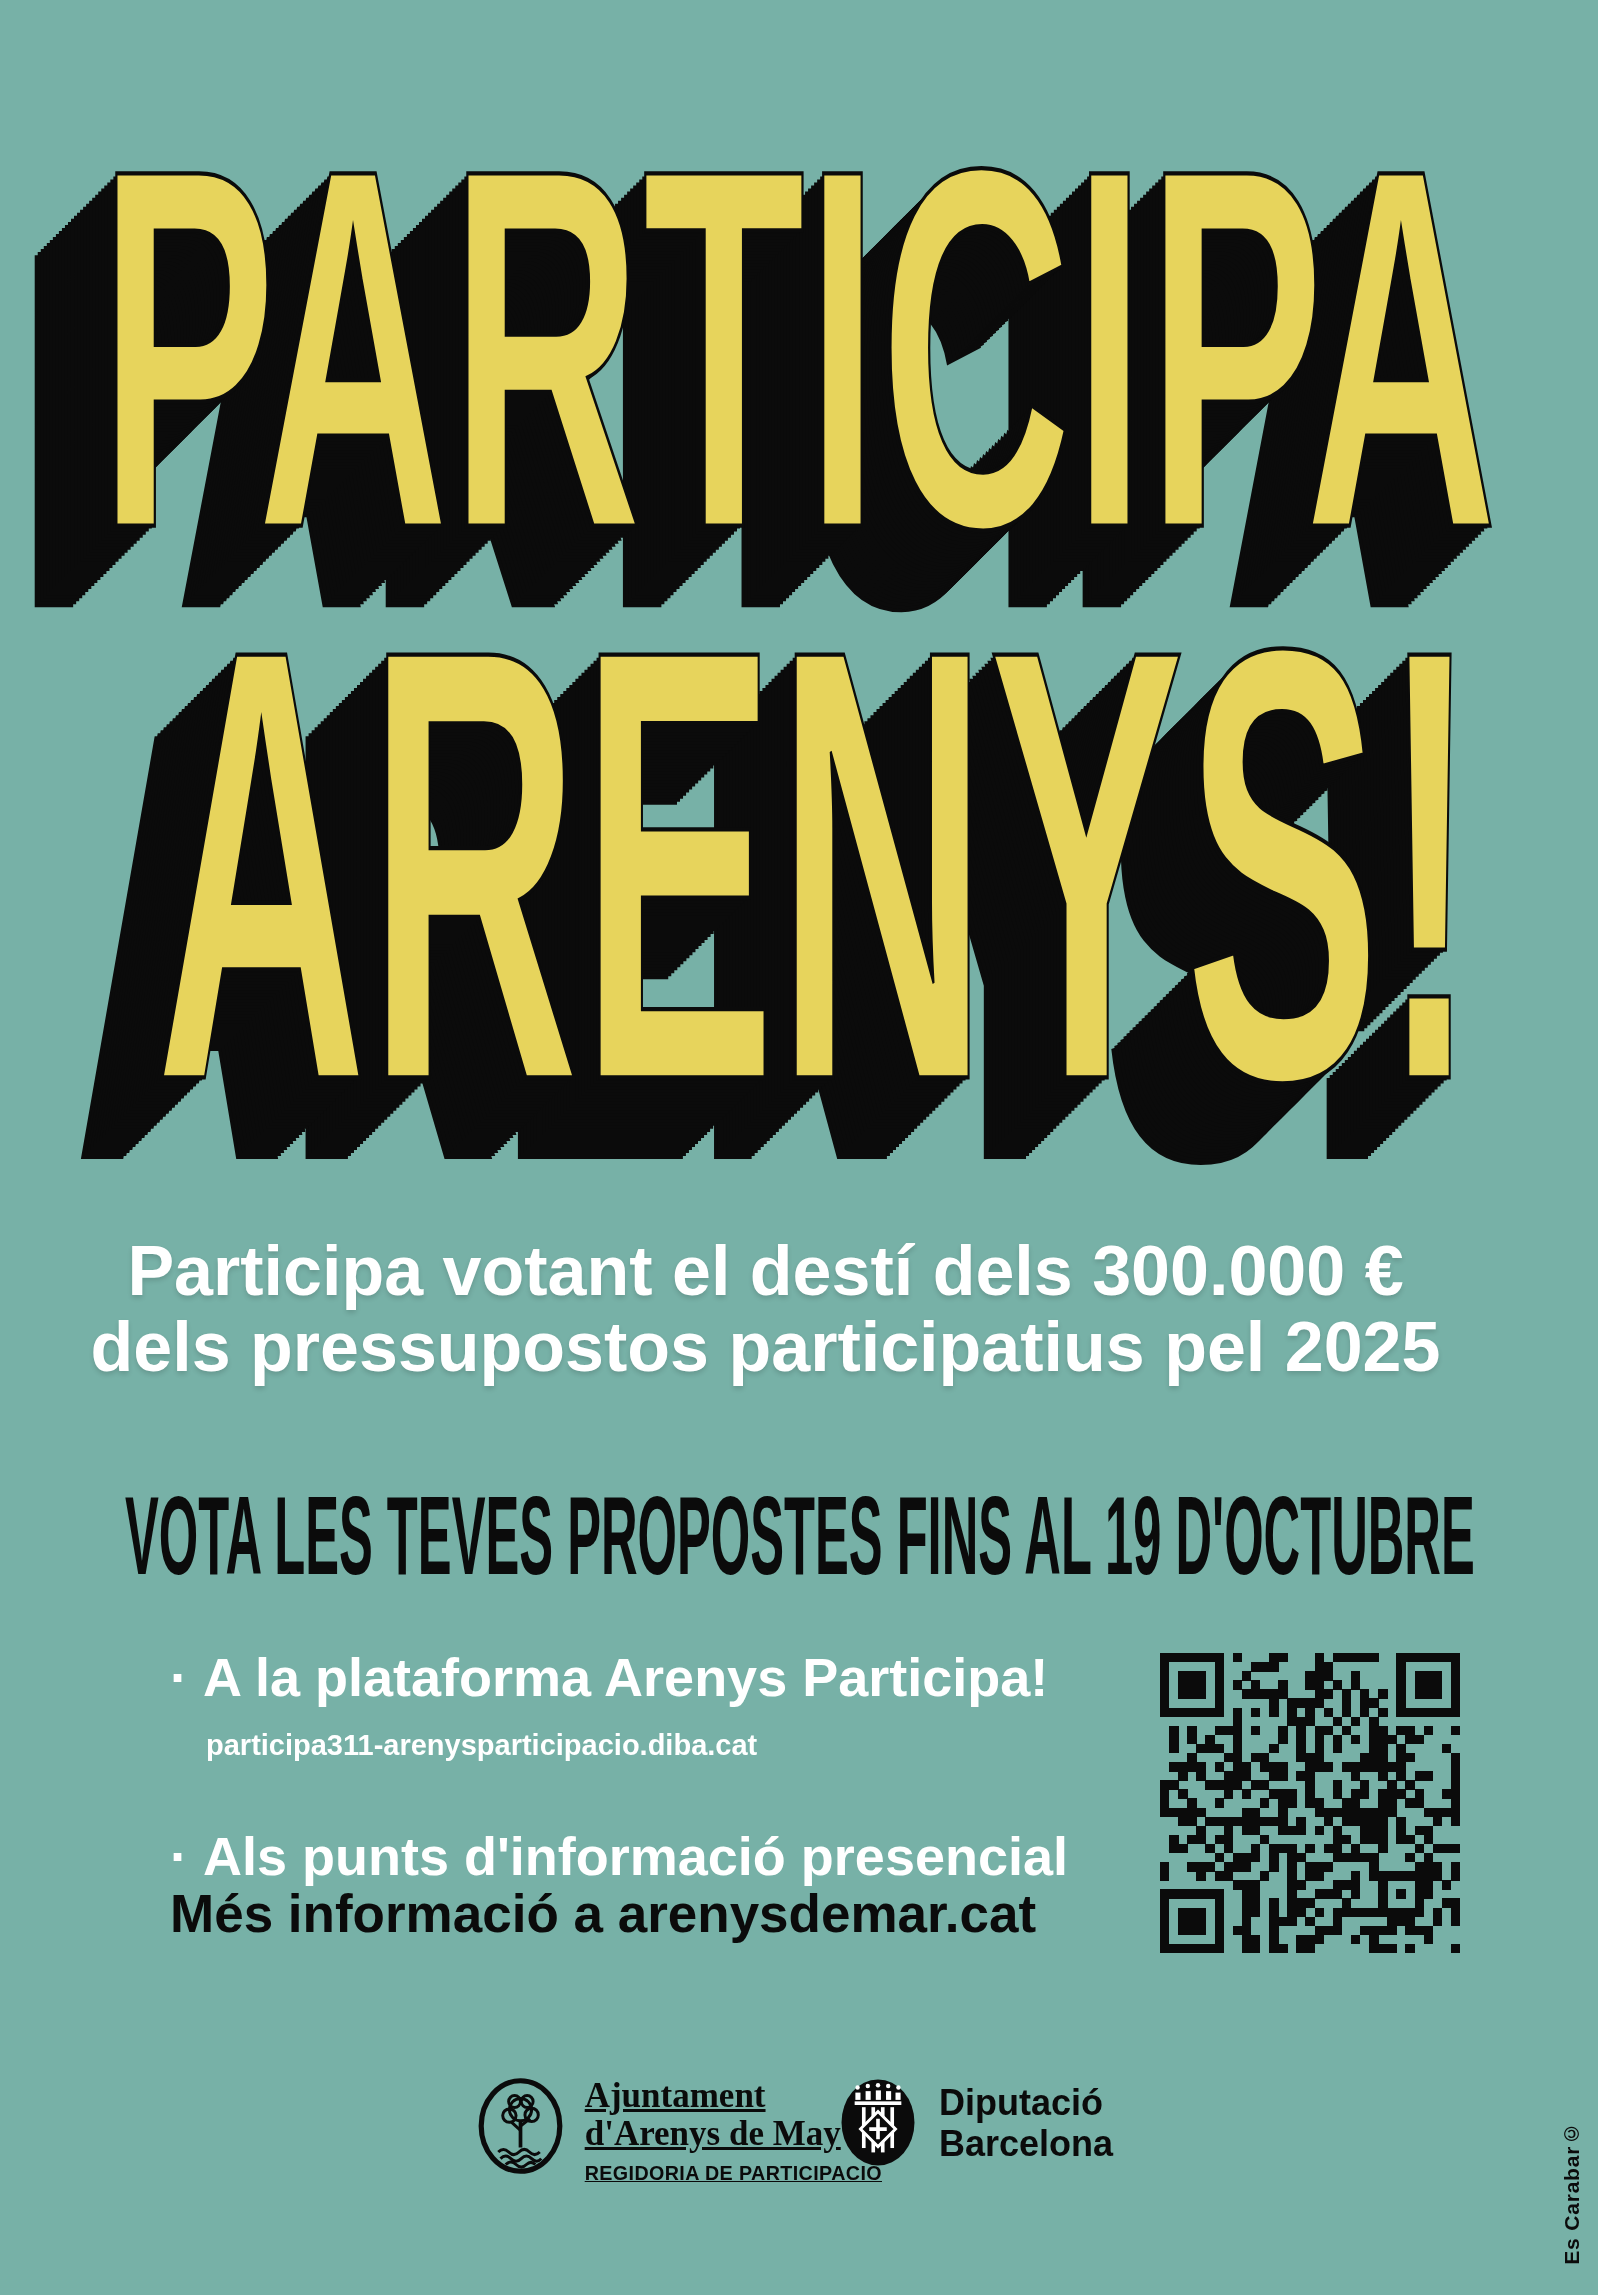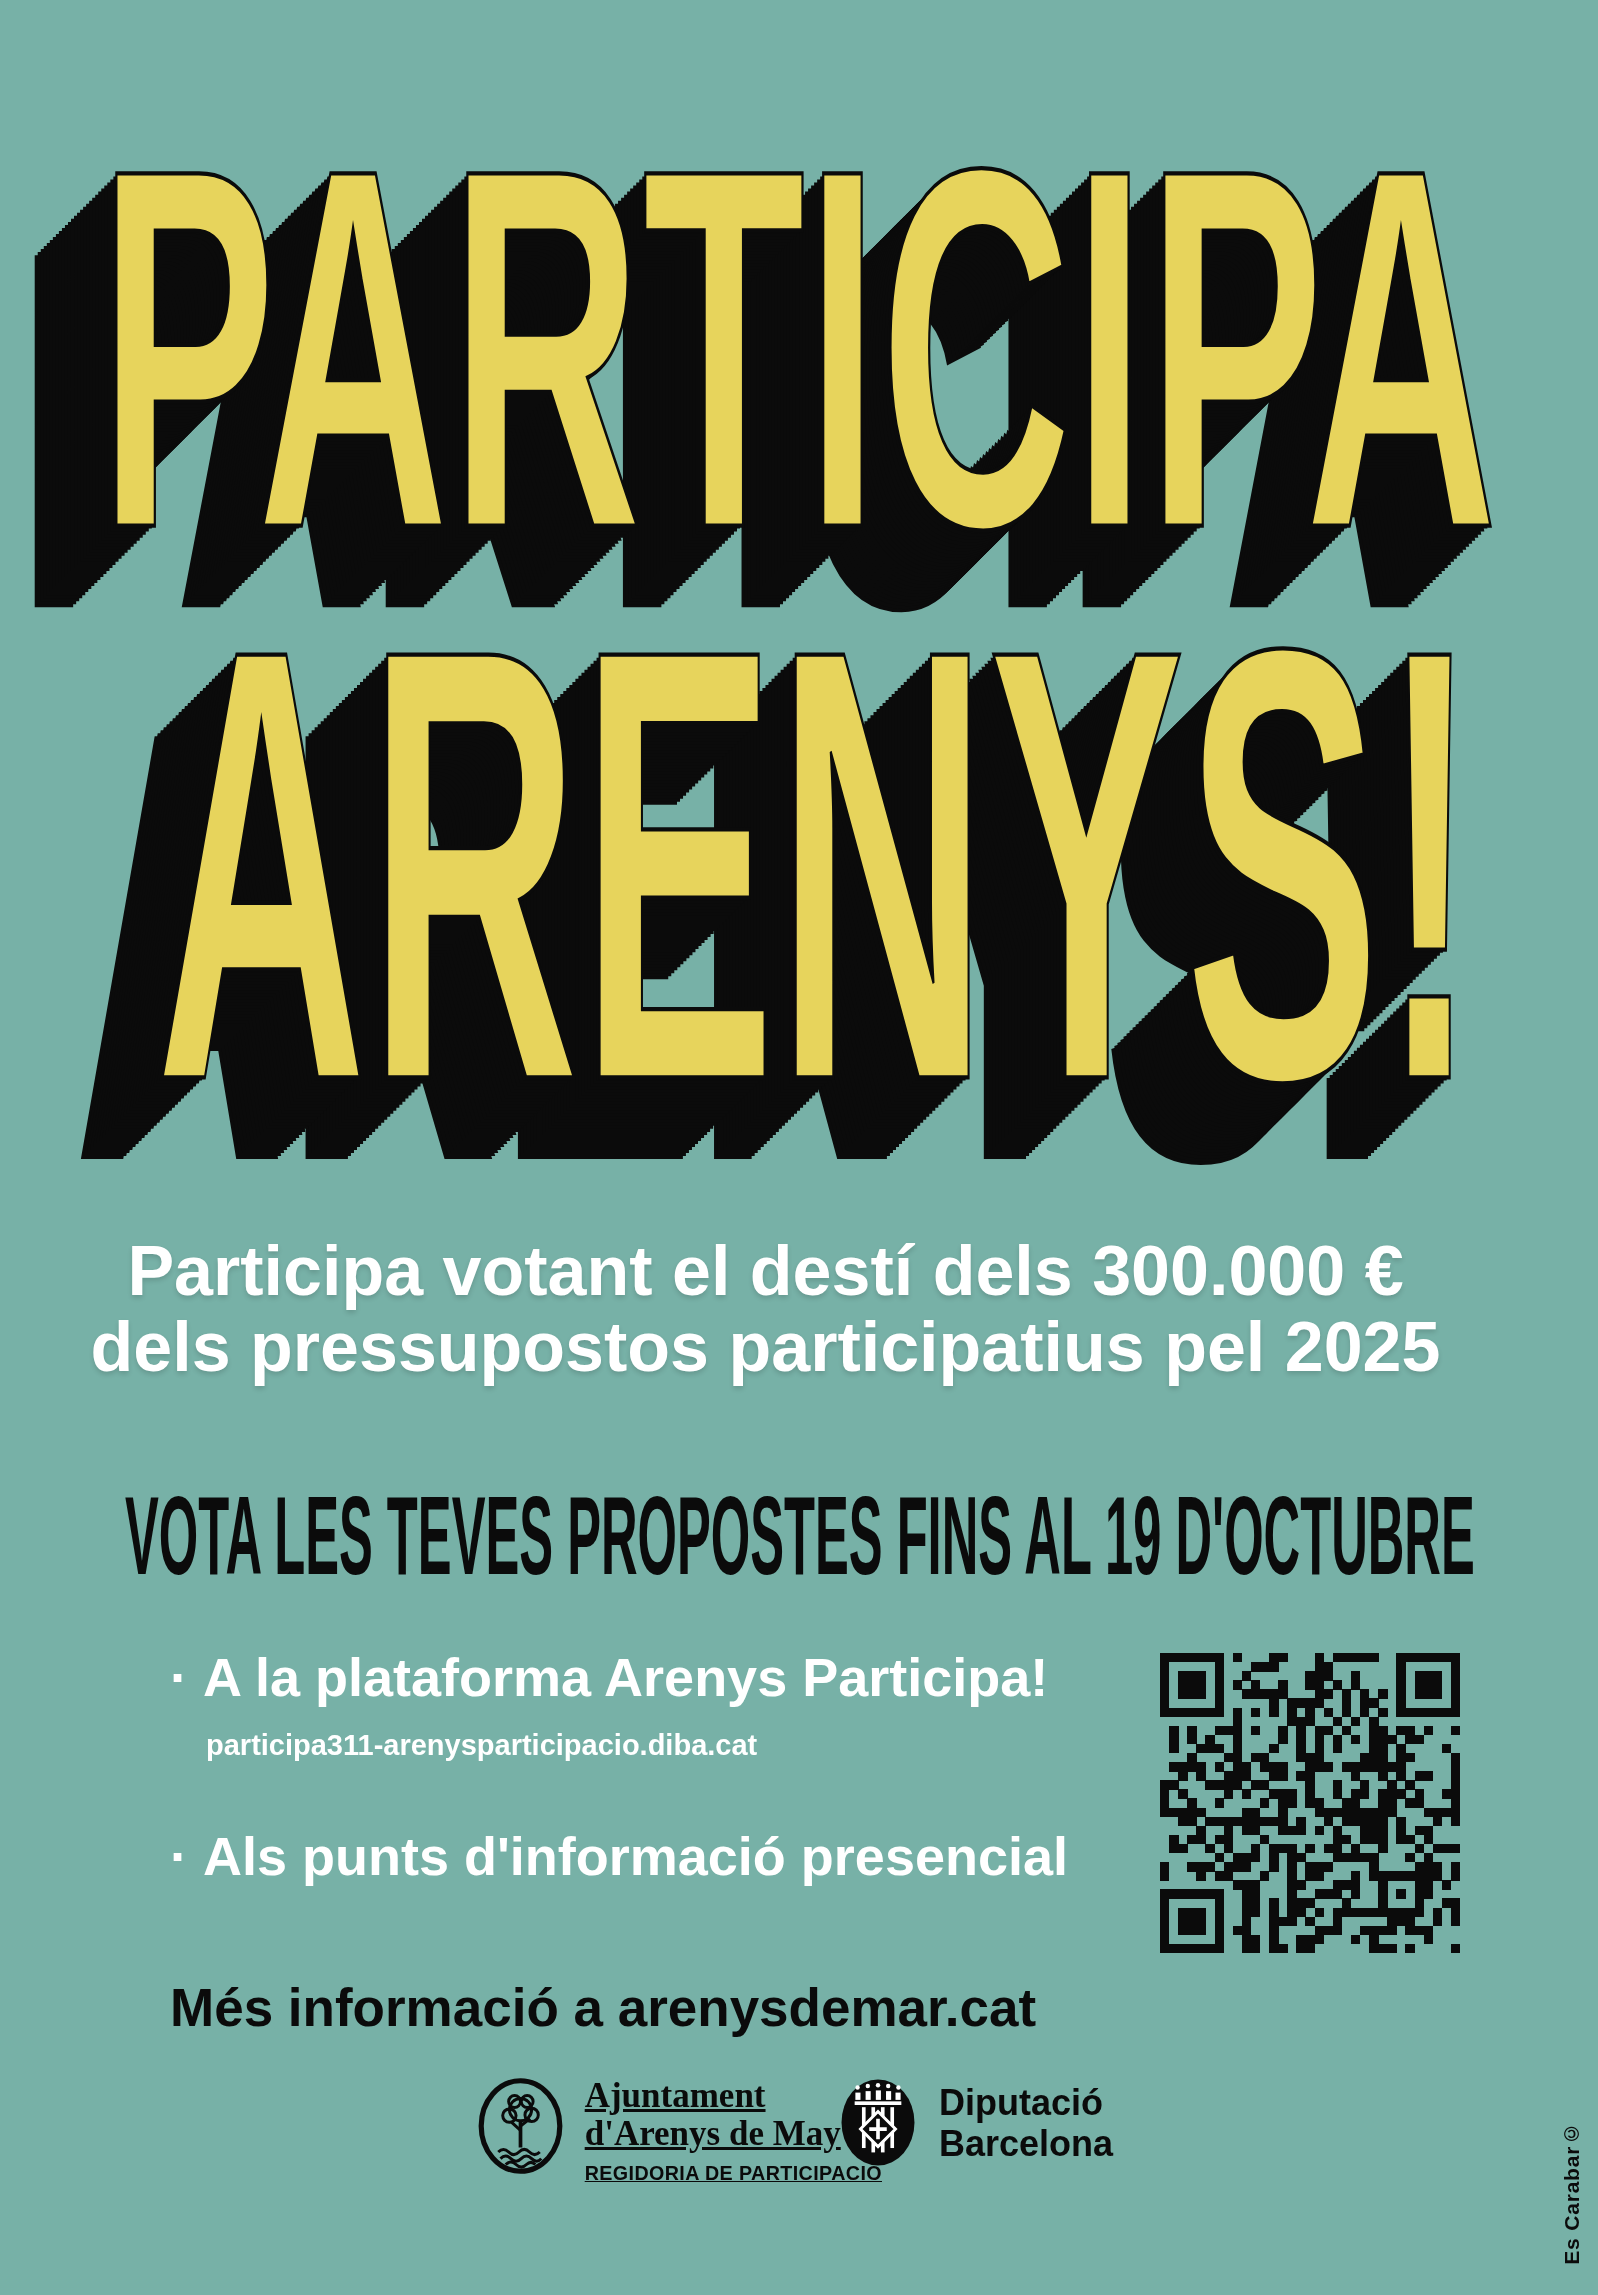--- a/index.html
+++ b/index.html
@@ -24,21 +24,21 @@
   }
   .bullets{position:absolute;left:170px;top:1649px;color:var(--light,#fff);}
   .bullet-row{display:flex;align-items:flex-start;font-weight:700;font-size:54px;line-height:57px;}
   .bullet-dot{margin-right:15px;}
   .bullet-url{
     margin:19.7px 0 0 36px;font-weight:700;font-size:29px;line-height:38px;
     letter-spacing:0px;
   }
   .bullet-gap{height:64px;}
   .more-info{
-    position:absolute;left:170px;top:1980px;
+    position:absolute;left:170px;top:1886px;
     color:var(--ink,#0B0B0B);font-weight:700;font-size:53px;line-height:56px;
   }
   .qr{position:absolute;left:1160px;top:1653px;width:300px;height:300px;}
   .qr rect{fill:var(--ink,#0B0B0B);}
 
   .footer-left{position:absolute;left:476px;top:2077px;display:flex;align-items:flex-start;}
   .footer-right{position:absolute;left:840px;top:2078px;display:flex;align-items:center;}
   .aj-text{margin-left:19.7px;color:var(--ink,#0B0B0B);text-decoration:underline;}
   .aj-name{font-family:"Liberation Serif",serif;font-weight:700;font-size:35px;line-height:38px;}
   .aj-sub{font-weight:700;font-size:19.7px;line-height:23px;margin-top:9px;letter-spacing:0.4px;}

